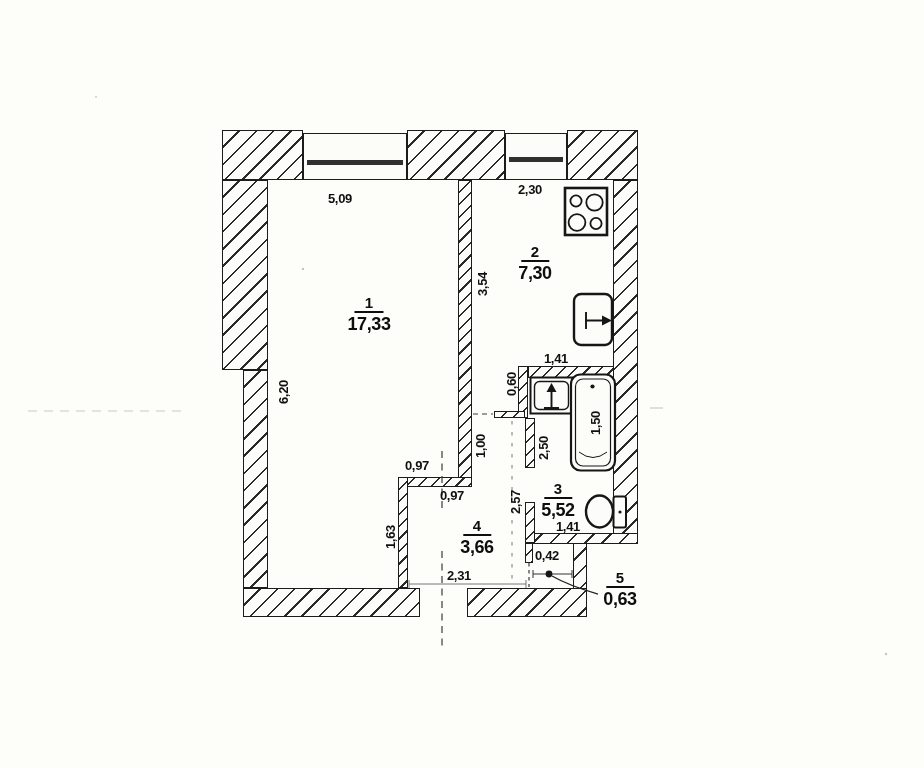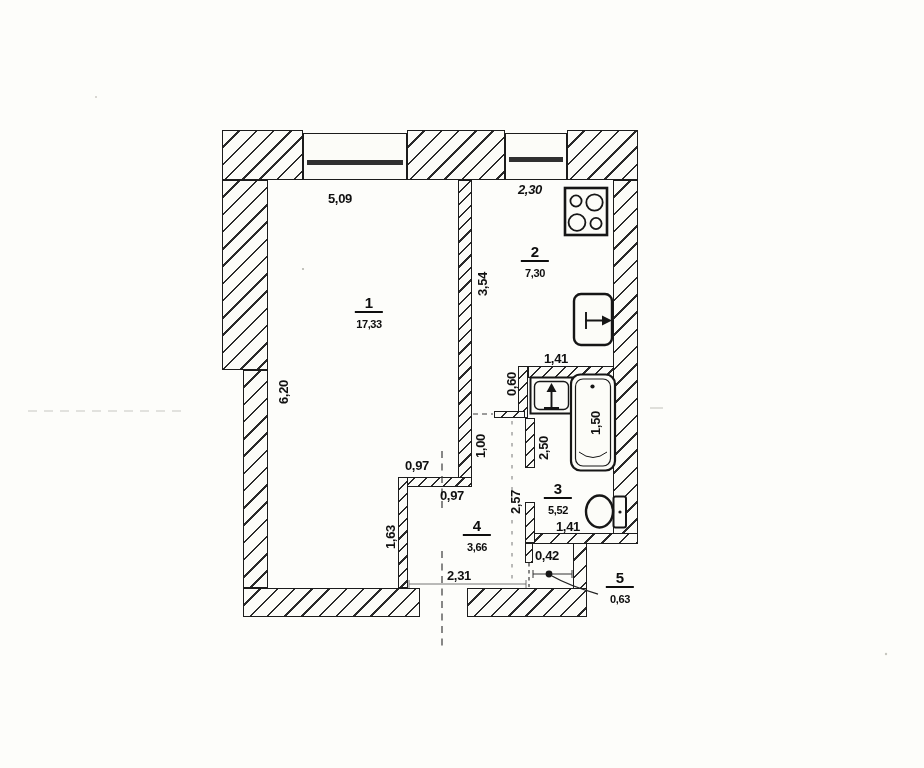--- a/index.html
+++ b/index.html
@@ -9,21 +9,21 @@
   .hw{background-image:repeating-linear-gradient(135deg,rgba(0,0,0,0) 0 10.5px,#2a2a2a 10.5px 12.2px);}
   .hf{background-image:repeating-linear-gradient(135deg,rgba(0,0,0,0) 0 7.2px,#2a2a2a 7.2px 8.8px);}
   .window{position:absolute;box-sizing:border-box;border:1.7px solid #1c1c1c;background:#fcfcf8;}
   .glass{position:absolute;left:3px;right:3px;height:5px;background:#303030;}
   .dim{position:absolute;width:46px;height:16px;margin:-8px 0 0 -23px;text-align:center;
        font-weight:bold;font-size:13px;line-height:16px;letter-spacing:-0.3px;color:#101010;white-space:nowrap;}
   .dim.v{transform:rotate(-90deg);}
   .room-label{position:absolute;transform:translateX(-50%);text-align:center;color:#0e0e0e;}
   .room-num{display:inline-block;font-weight:bold;font-size:15px;line-height:17px;
             border-bottom:2.2px solid #0e0e0e;padding:0 10px;}
-  .room-area{font-weight:bold;font-size:11px;line-height:19px;margin-top:2px;letter-spacing:-0.4px;}
+  .room-area{font-weight:bold;font-size:18px;line-height:19px;margin-top:2px;letter-spacing:-0.4px;}
   svg#linework{position:absolute;left:0;top:0;pointer-events:none;}
 </style>
 </head>
 <body>
 
 <div id="screen">
 
   <div class="wall hw" style="left:222px;top:130px;width:81px;height:50px;"></div>
   <div class="wall hw" style="left:407px;top:130px;width:98px;height:50px;"></div>
   <div class="wall hw" style="left:567px;top:130px;width:71px;height:50px;"></div>
@@ -130,21 +130,21 @@
   <div class="room-label" style="left:477px;top:517px;">
     <div class="room-num">4</div>
     <div class="room-area">3,66</div>
   </div>
   <div class="room-label" style="left:620px;top:569px;">
     <div class="room-num">5</div>
     <div class="room-area">0,63</div>
   </div>
 
   <div class="dim" style="left:340px;top:199px;">5,09</div>
-  <div class="dim" style="left:530px;top:190px;font-style:italic;">2,30</div>
+  <div class="dim" style="left:530px;top:190px;">2,30</div>
   <div class="dim v" style="left:483px;top:284px;">3,54</div>
   <div class="dim v" style="left:284px;top:392px;">6,20</div>
   <div class="dim" style="left:556px;top:359px;">1,41</div>
   <div class="dim v" style="left:512px;top:384px;">0,60</div>
   <div class="dim v" style="left:481px;top:446px;">1,00</div>
   <div class="dim" style="left:417px;top:466px;">0,97</div>
   <div class="dim" style="left:452px;top:496px;">0,97</div>
   <div class="dim v" style="left:544px;top:448px;">2,50</div>
   <div class="dim v" style="left:516px;top:502px;">2,57</div>
   <div class="dim v" style="left:596px;top:423px;">1,50</div>

